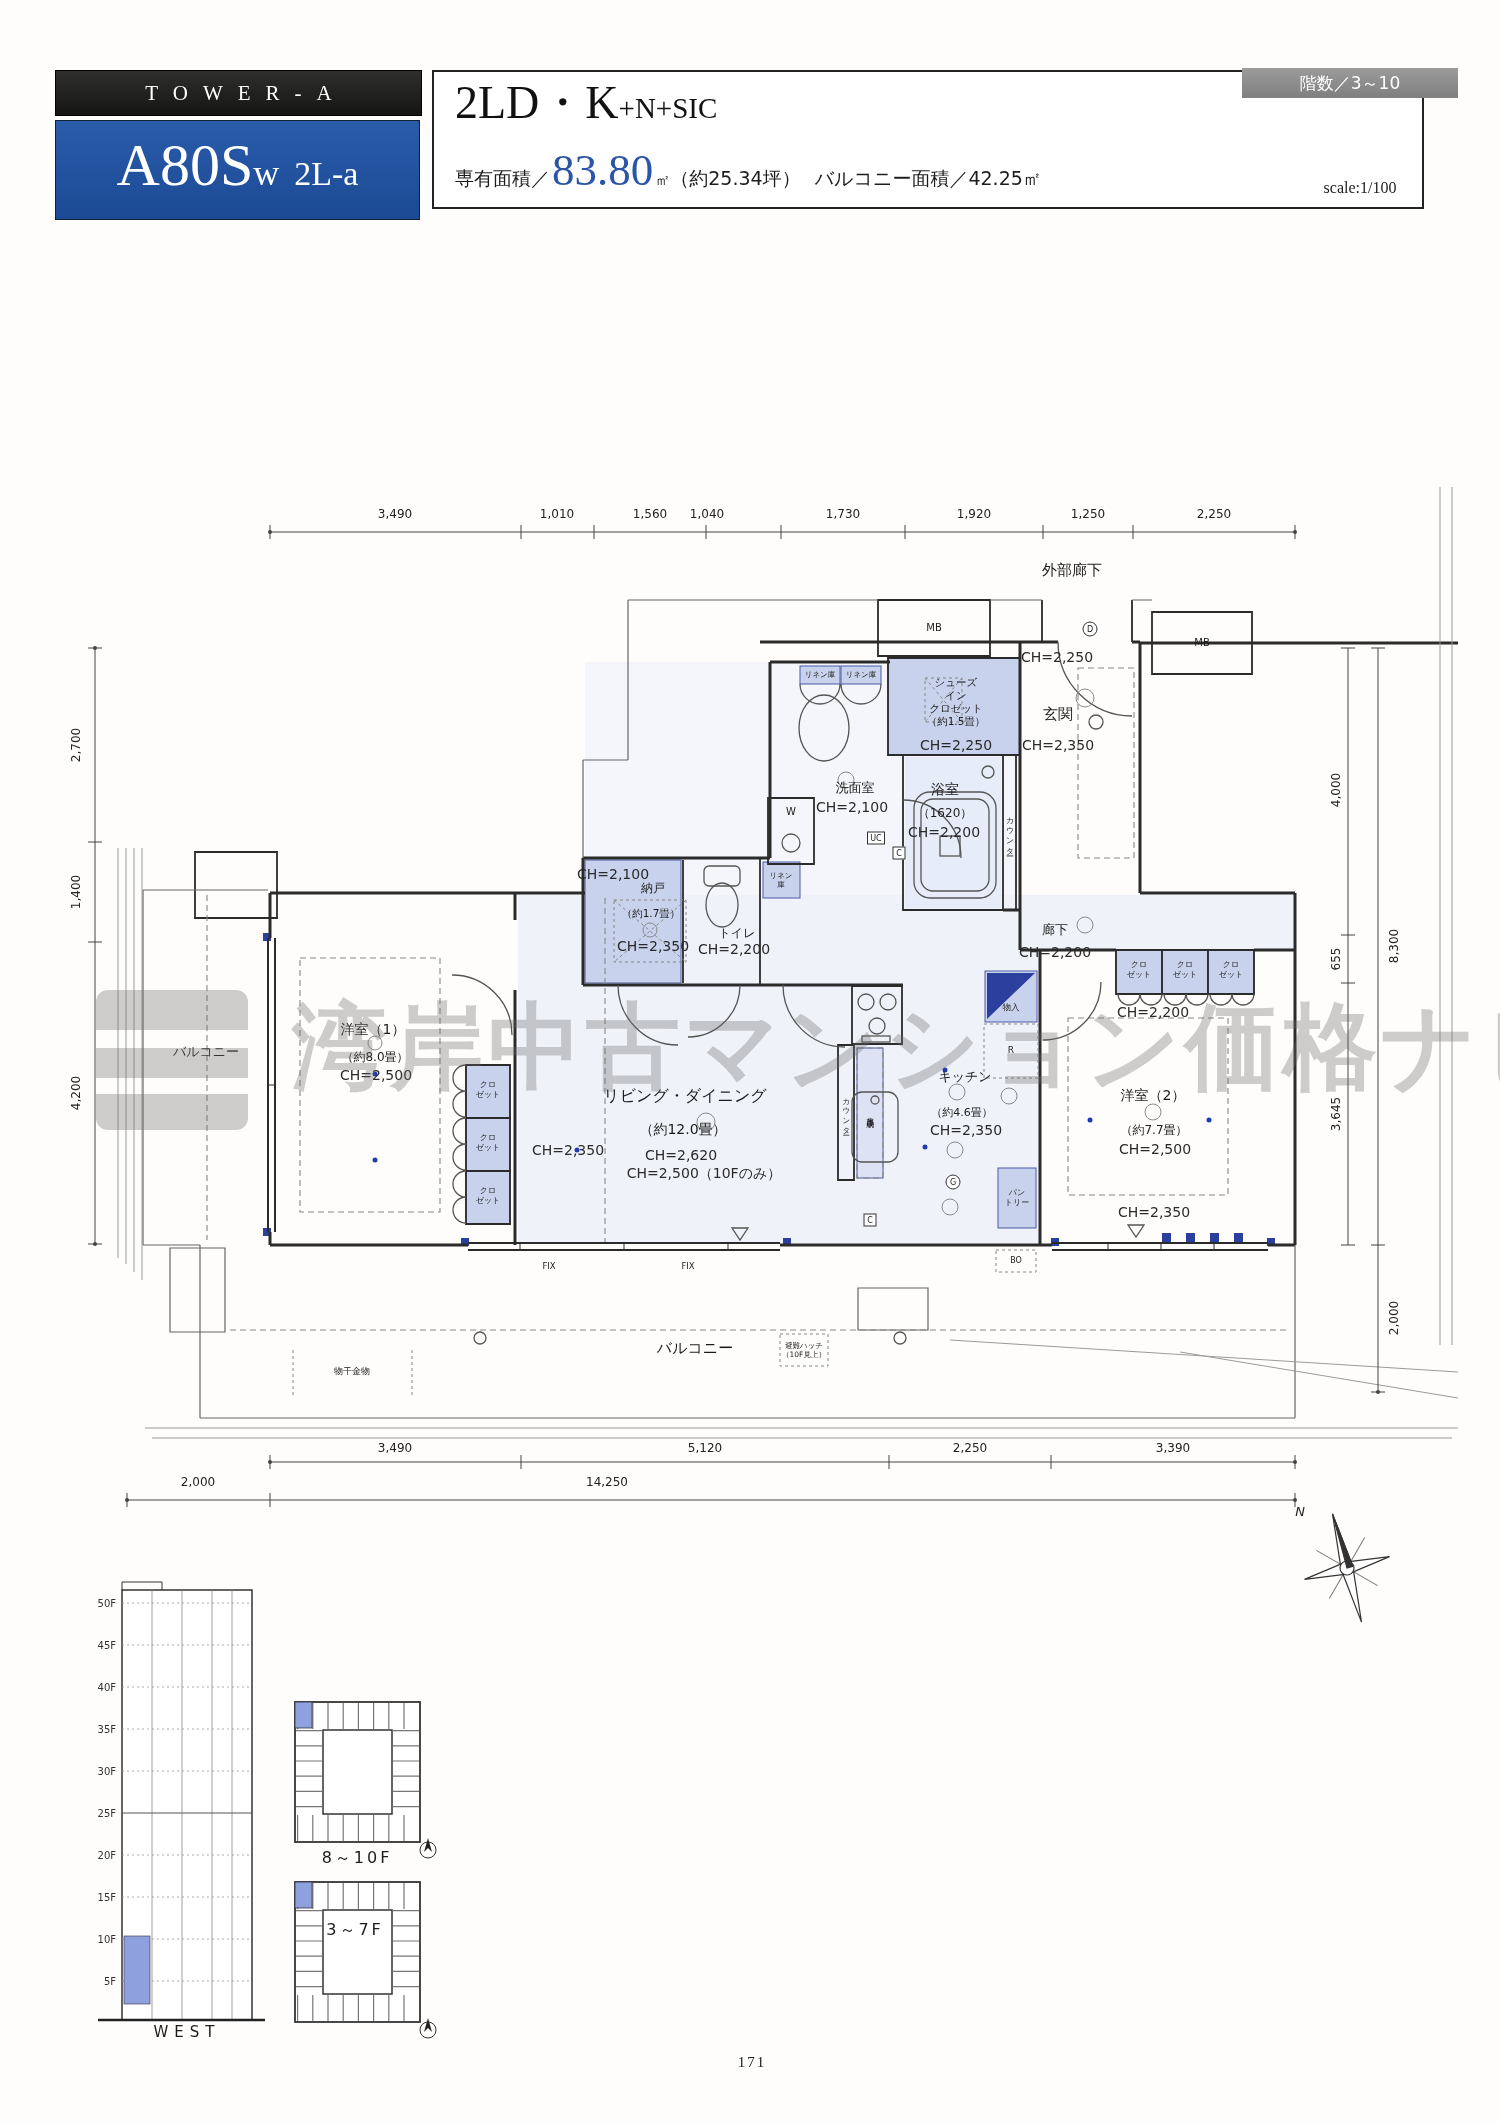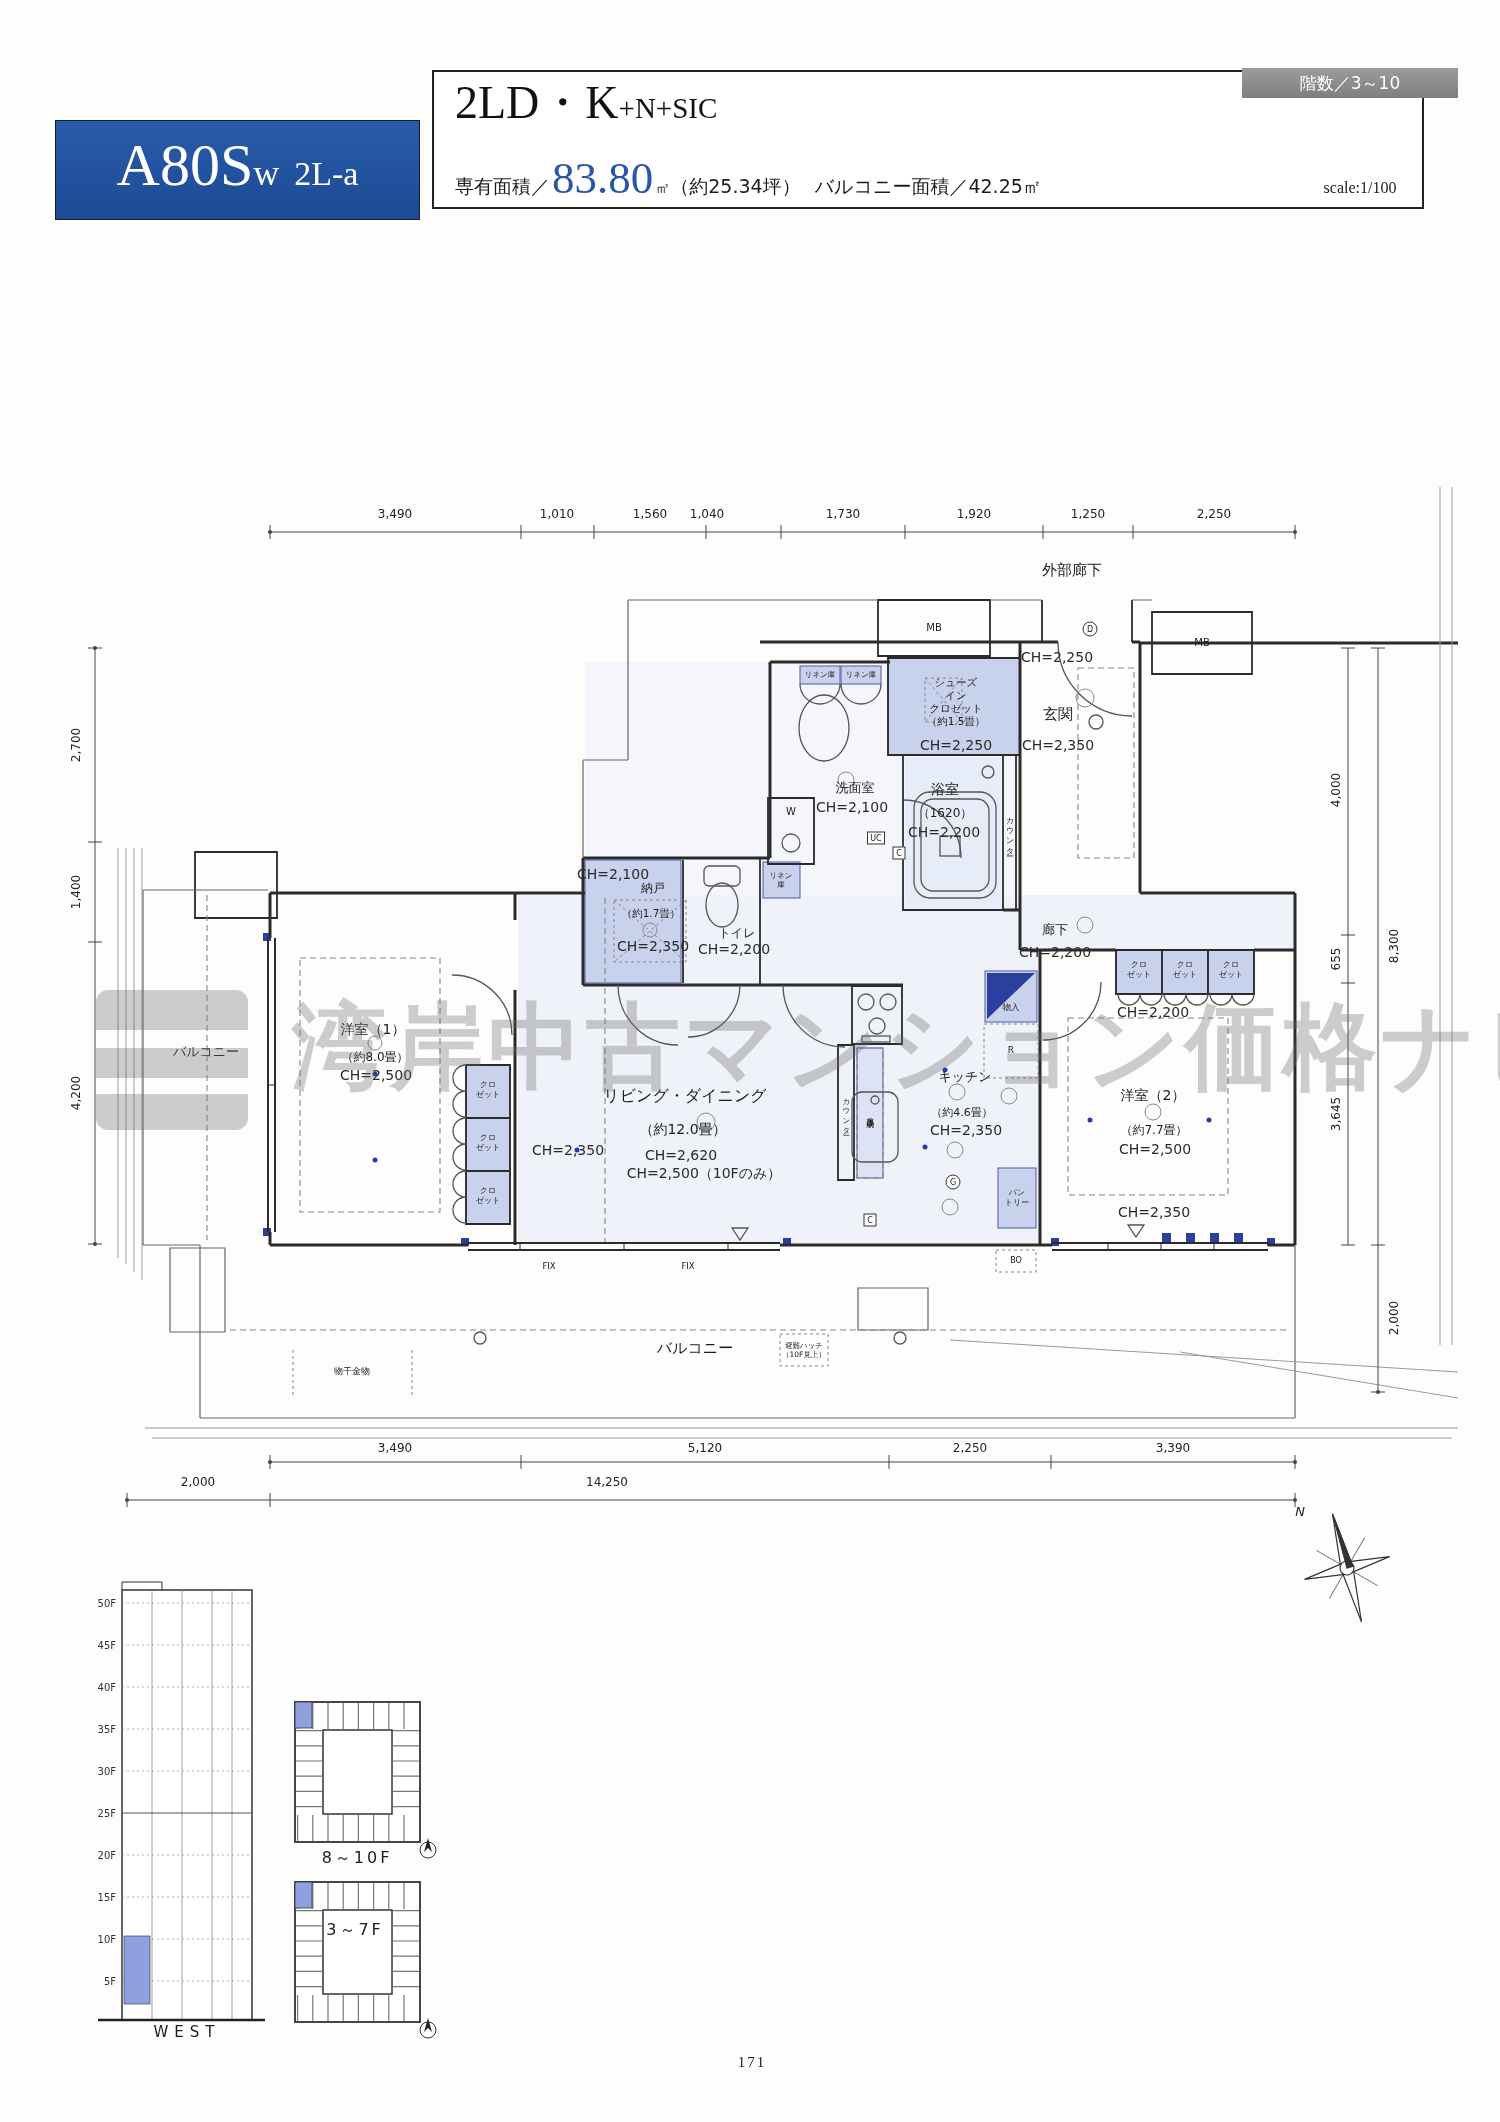--- a/index.html
+++ b/index.html
@@ -20,34 +20,37 @@
            color:rgba(105,105,105,0.33);white-space:nowrap;z-index:40}
   #wm-logo{position:absolute;left:96px;top:990px;width:152px;height:140px;border-radius:12px;z-index:40;
            background:linear-gradient(180deg,rgba(105,105,105,0.33) 0 40px,transparent 40px 58px,
            rgba(105,105,105,0.33) 58px 88px,transparent 88px 104px,rgba(105,105,105,0.33) 104px 140px)}
 </style>
 </head>
 <body>
 
 <div id="sheet">
 
+  <div class="abs" style="left:55px;top:70px;width:365px;height:44px;background:linear-gradient(180deg,#2e2e2c,#151514);border:1px solid #000;display:flex;align-items:center;justify-content:center">
+    <span class="serif" style="color:#fff;font-size:21px;letter-spacing:15px;padding-left:15px">TOWER-A</span>
+  </div>
   <div class="abs" style="left:55px;top:120px;width:365px;height:100px;background:linear-gradient(180deg,#2a5cab,#1c4a94);border:1px solid #123;display:flex;align-items:baseline;justify-content:center;padding-top:14px;box-sizing:border-box">
     <span class="serif" style="color:#fff;font-size:60px;line-height:1">A80S</span>
     <span class="serif" style="color:#fff;font-size:36px;line-height:1">w</span>
     <span class="serif" style="color:#fff;font-size:34px;line-height:1;margin-left:15px">2L-a</span>
   </div>
 
   <div class="abs" style="left:432px;top:70px;width:988px;height:135px;background:#fff;border:2px solid #222"></div>
   <div class="abs" style="left:455px;top:80px;display:flex;align-items:baseline">
     <span class="serif" style="font-size:46px;line-height:1;color:#111">2LD・K</span>
     <span class="serif" style="font-size:29px;line-height:1;color:#111">+N+SIC</span>
   </div>
   <div class="abs" style="left:455px;top:148px;display:flex;align-items:baseline">
     <span style="font-size:19px">専有面積／</span>
-    <span class="serif" style="font-size:45px;color:#2b55a8;line-height:1;margin:8px 2px">83.80</span>
+    <span class="serif" style="font-size:45px;color:#2b55a8;line-height:1;margin:0 2px">83.80</span>
     <span style="font-size:15px">㎡</span>
     <span style="font-size:19px">（約25.34坪）</span>
     <span style="font-size:19px;margin-left:14px">バルコニー面積／42.25㎡</span>
   </div>
   <div class="abs" style="left:1242px;top:68px;width:216px;height:30px;background:linear-gradient(180deg,#9b9b9b,#7f7f7f);display:flex;align-items:center;justify-content:center">
     <span style="color:#fff;font-size:17px">階数／3～10</span>
   </div>
   <div class="lbl" style="left:1360px;top:188px;font-size:16px;font-family:'Liberation Serif',serif">scale:1/100</div>
 
   <svg class="abs" style="left:0;top:0" width="1500" height="2122" viewBox="0 0 1500 2122">

